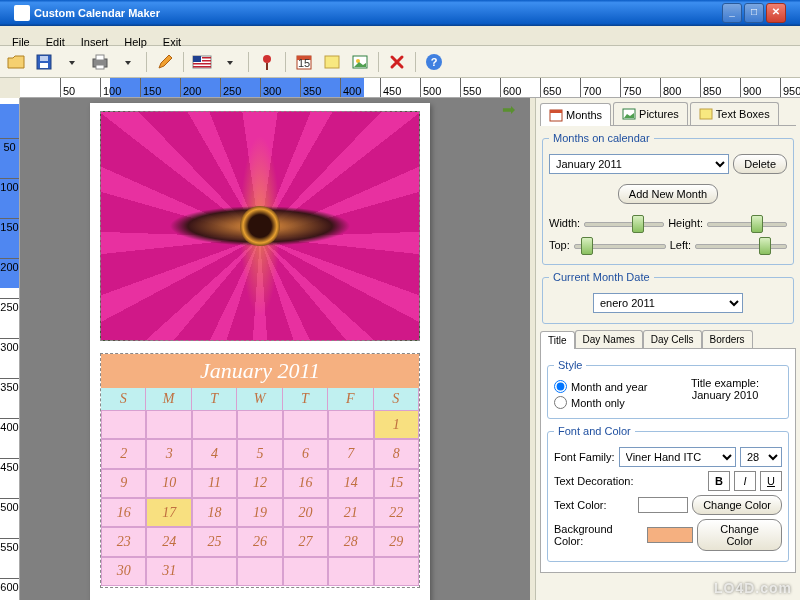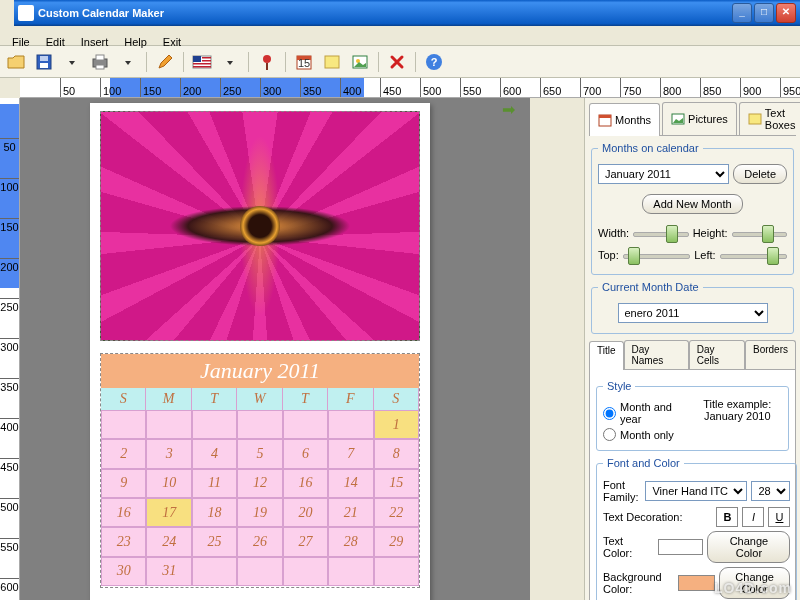--- a/index.html
+++ b/index.html
@@ -1,19 +1,19 @@
 <!DOCTYPE html>
 <html><head>
 <meta charset="utf-8">
 <style>
 * { box-sizing: border-box; margin: 0; padding: 0; font-family: Tahoma, sans-serif; font-size: 11px; }
 body { background: #ece9d8; width: 800px; height: 600px; overflow: hidden; position: relative; }
 
 
-.titlebar { background: linear-gradient(to bottom, #0a5bc4, #3c8ef0 10%, #0a5bc4 90%, #083f8a); height: 26px; display: flex; align-items: center; padding: 0 4px; color: white; font-weight: bold; font-size: 12px; margin-left: 14px; }
+.titlebar { background: linear-gradient(to bottom, #0a5bc4, #3c8ef0 10%, #0a5bc4 90%, #083f8a); height: 26px; display: flex; align-items: center; padding: 0 14px; color: white; font-weight: bold; font-size: 12px; }
 .titlebar .icon { width: 16px; height: 16px; background: #fff; margin-right: 4px; border-radius: 2px; }
 .titlebar .title { flex: 1; }
 .win-btns { display: flex; gap: 2px; }
 .win-btn { width: 20px; height: 20px; background: linear-gradient(to bottom, #7ba7e0, #3c7ad0); border: 1px solid #2a5a9a; border-radius: 3px; color: white; text-align: center; line-height: 16px; font-size: 10px; font-weight: bold; }
 .win-btn.close { background: linear-gradient(to bottom, #f08070, #d04030); border-color: #a03020; }
 
 
 .menubar { background: #ece9d8; height: 20px; display: flex; border-bottom: 1px solid #c0c0b0; padding: 8px 4px; }
 .menubar span { padding: 2px 8px; cursor: default; }
 
@@ -46,21 +46,21 @@
 .cal-header { display: flex; background: #c0f0f0; }
 .cal-header div { flex: 1; text-align: center; font-family: 'Brush Script MT', cursive; font-style: italic; color: #c07040; padding: 3px 0; font-size: 14px; border-right: 1px solid #d8a0d0; }
 .cal-grid { display: grid; grid-template-columns: repeat(7, 1fr); grid-template-rows: repeat(5, 1fr); height: 176px; }
 .cal-cell { background: #fcd0ec; border: 1px solid #d8a0d0; text-align: center; font-family: 'Brush Script MT', cursive; font-style: italic; color: #c07040; font-size: 14px; display: flex; align-items: center; justify-content: center; }
 .cal-cell.hl { background: #f8e080; }
 .cal-cell.empty { background: #fcd0ec; }
 
 .arrow-ind { position: absolute; left: 502px; top: 100px; color: #5a9030; font-size: 16px; }
 
 
-.panel { position: absolute; right: 0; top: 98px; width: 216px; bottom: 0; background: #f5f3e8; border-left: 1px solid #c0c0b0; padding: 4px; overflow-y: auto; }
+.panel { position: absolute; right: 0; top: 98px; width: 265px; bottom: 0; background: #f5f3e8; border-left: 1px solid #c0c0b0; padding: 4px; overflow-y: auto; }
 .tabs { display: flex; border-bottom: 1px solid #aaa; }
 .tab { padding: 4px 8px; background: #f5f3e8; border: 1px solid #aaa; border-bottom: none; margin-right: 2px; display: flex; align-items: center; gap: 3px; border-radius: 3px 3px 0 0; }
 .tab.active { background: #fff; position: relative; top: 1px; }
 .tab-ico { width: 14px; height: 14px; display: inline-block; }
 
 fieldset { border: 1px solid #a0c0e0; border-radius: 3px; margin: 6px 2px; padding: 6px; }
 legend { color: #2050a0; padding: 0 4px; font-size: 11px; }
 .row { display: flex; align-items: center; gap: 4px; margin: 4px 0; }
 select, input[type=text] { border: 1px solid #7a9ac0; background: #fff; padding: 2px; font-size: 11px; }
 button.ui { background: linear-gradient(to bottom, #fff, #e8e4d4); border: 1px solid #888; border-radius: 9px; padding: 3px 10px; font-size: 11px; }

